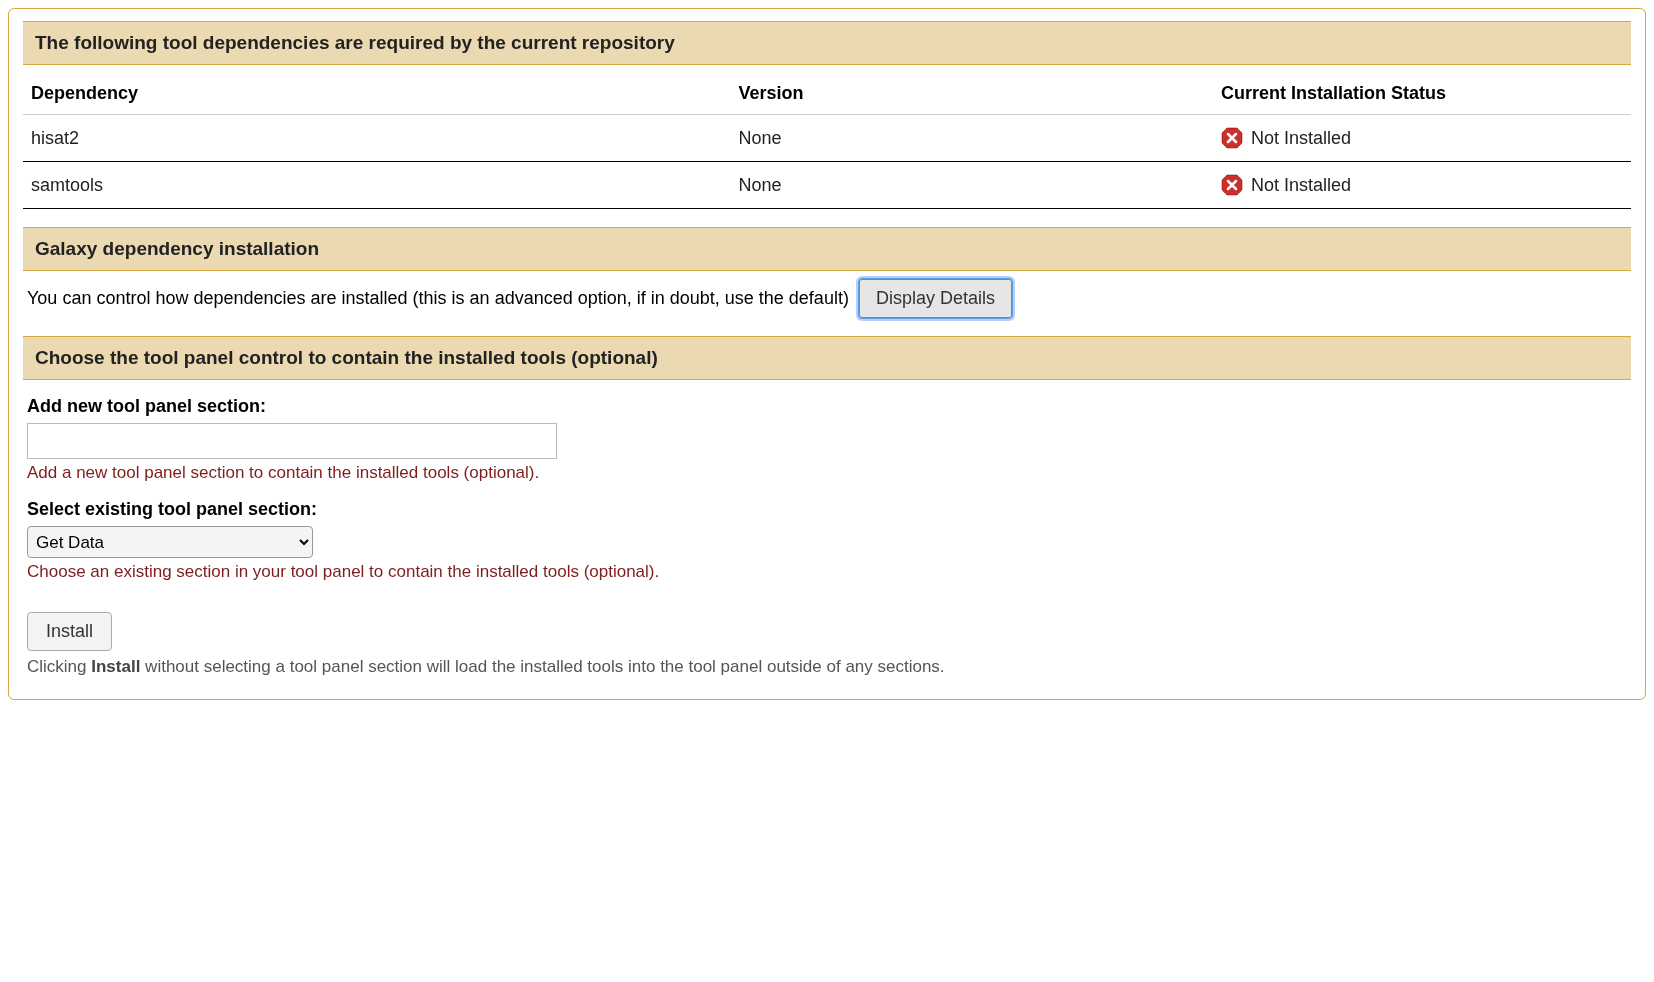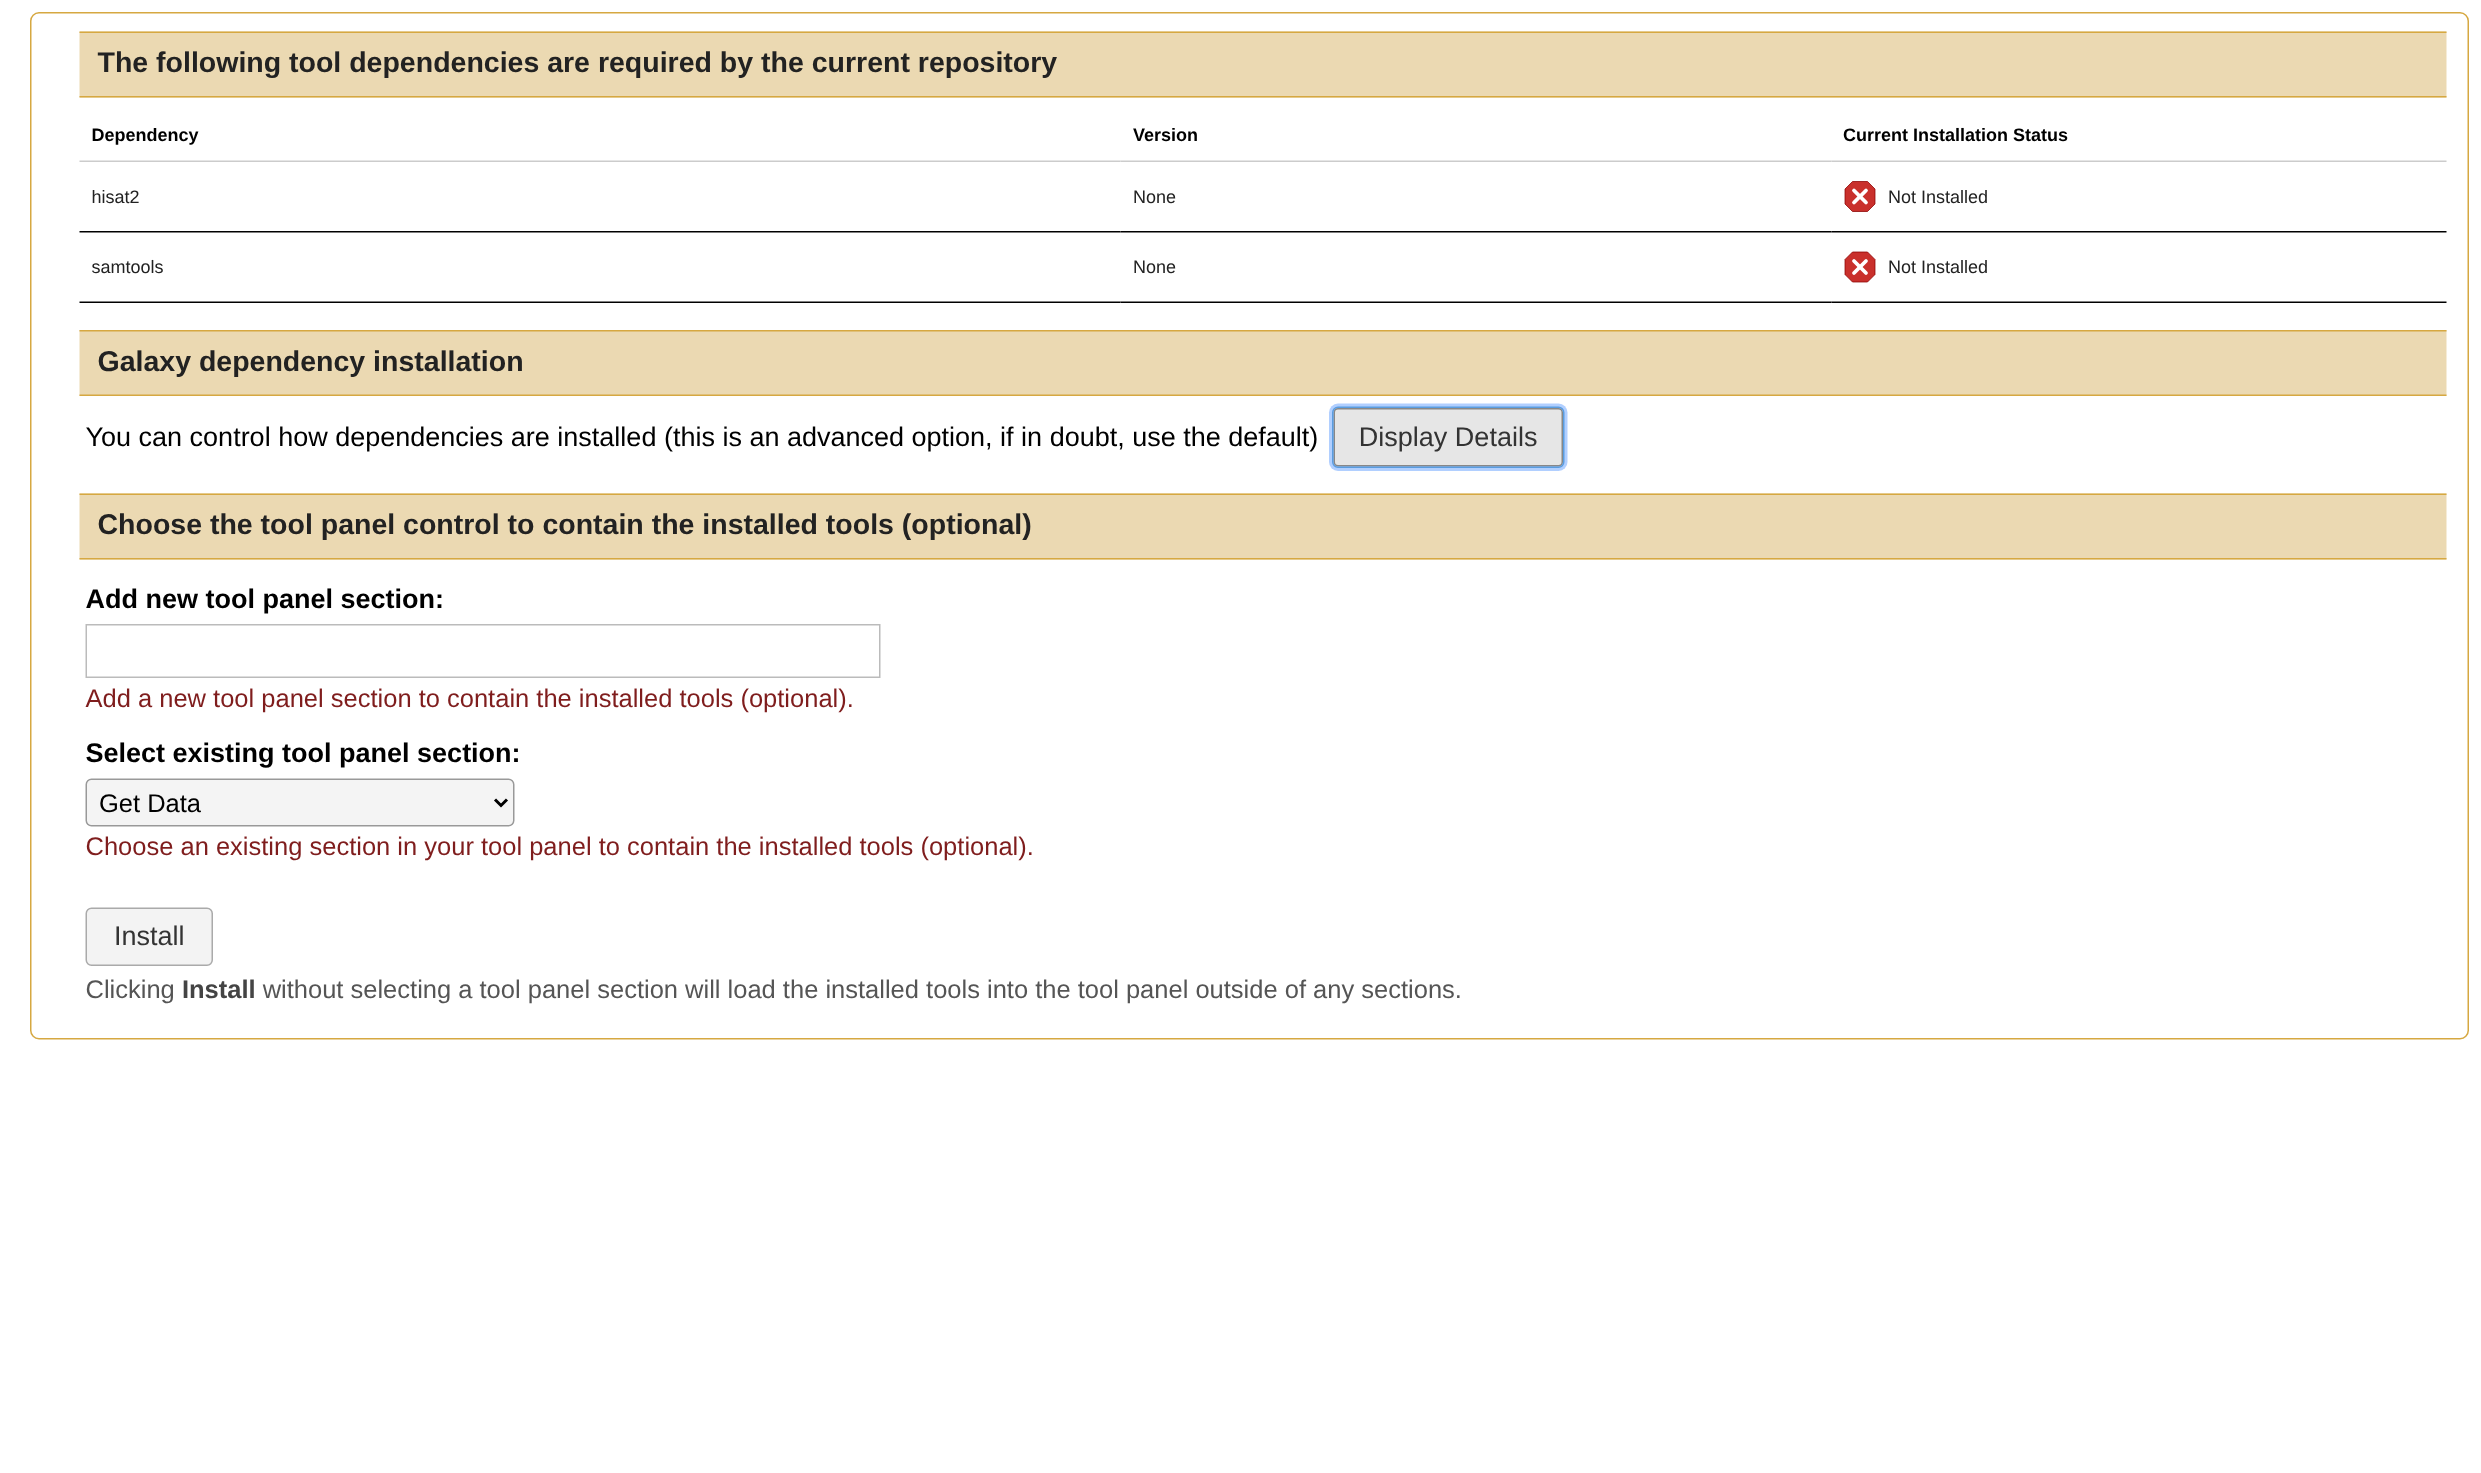--- a/index.html
+++ b/index.html
@@ -10,42 +10,41 @@
     body {
       font-family: "Lucida Grande", Verdana, Arial, sans-serif;
       font-size: 18px;
       color: #000;
       padding: 8px;
       background: #fff;
     }
     .panel {
       border: 1px solid #d6a841;
       border-radius: 6px;
-      padding: 12px 14px 14px 32px;
+      padding: 12px 14px 14px 14px;
       background: #fff;
-      margin-left: 12px;
     }
     .section-header {
       background: #ebd9b2;
       border-top: 1px solid #d6a841;
       border-bottom: 1px solid #d6a841;
       padding: 10px 12px;
       font-weight: bold;
       font-size: 19px;
       color: #222;
       margin-top: 18px;
       margin-bottom: 8px;
     }
     .section-header:first-child {
       margin-top: 0;
     }
     table.deps {
       width: 100%;
       border-collapse: collapse;
-      font-size: 12px;
+      font-size: 18px;
     }
     table.deps th {
       text-align: left;
       font-weight: bold;
       padding: 10px 8px;
       border-bottom: 1px solid #ccc;
       color: #000;
     }
     table.deps td {
       padding: 12px 8px;

